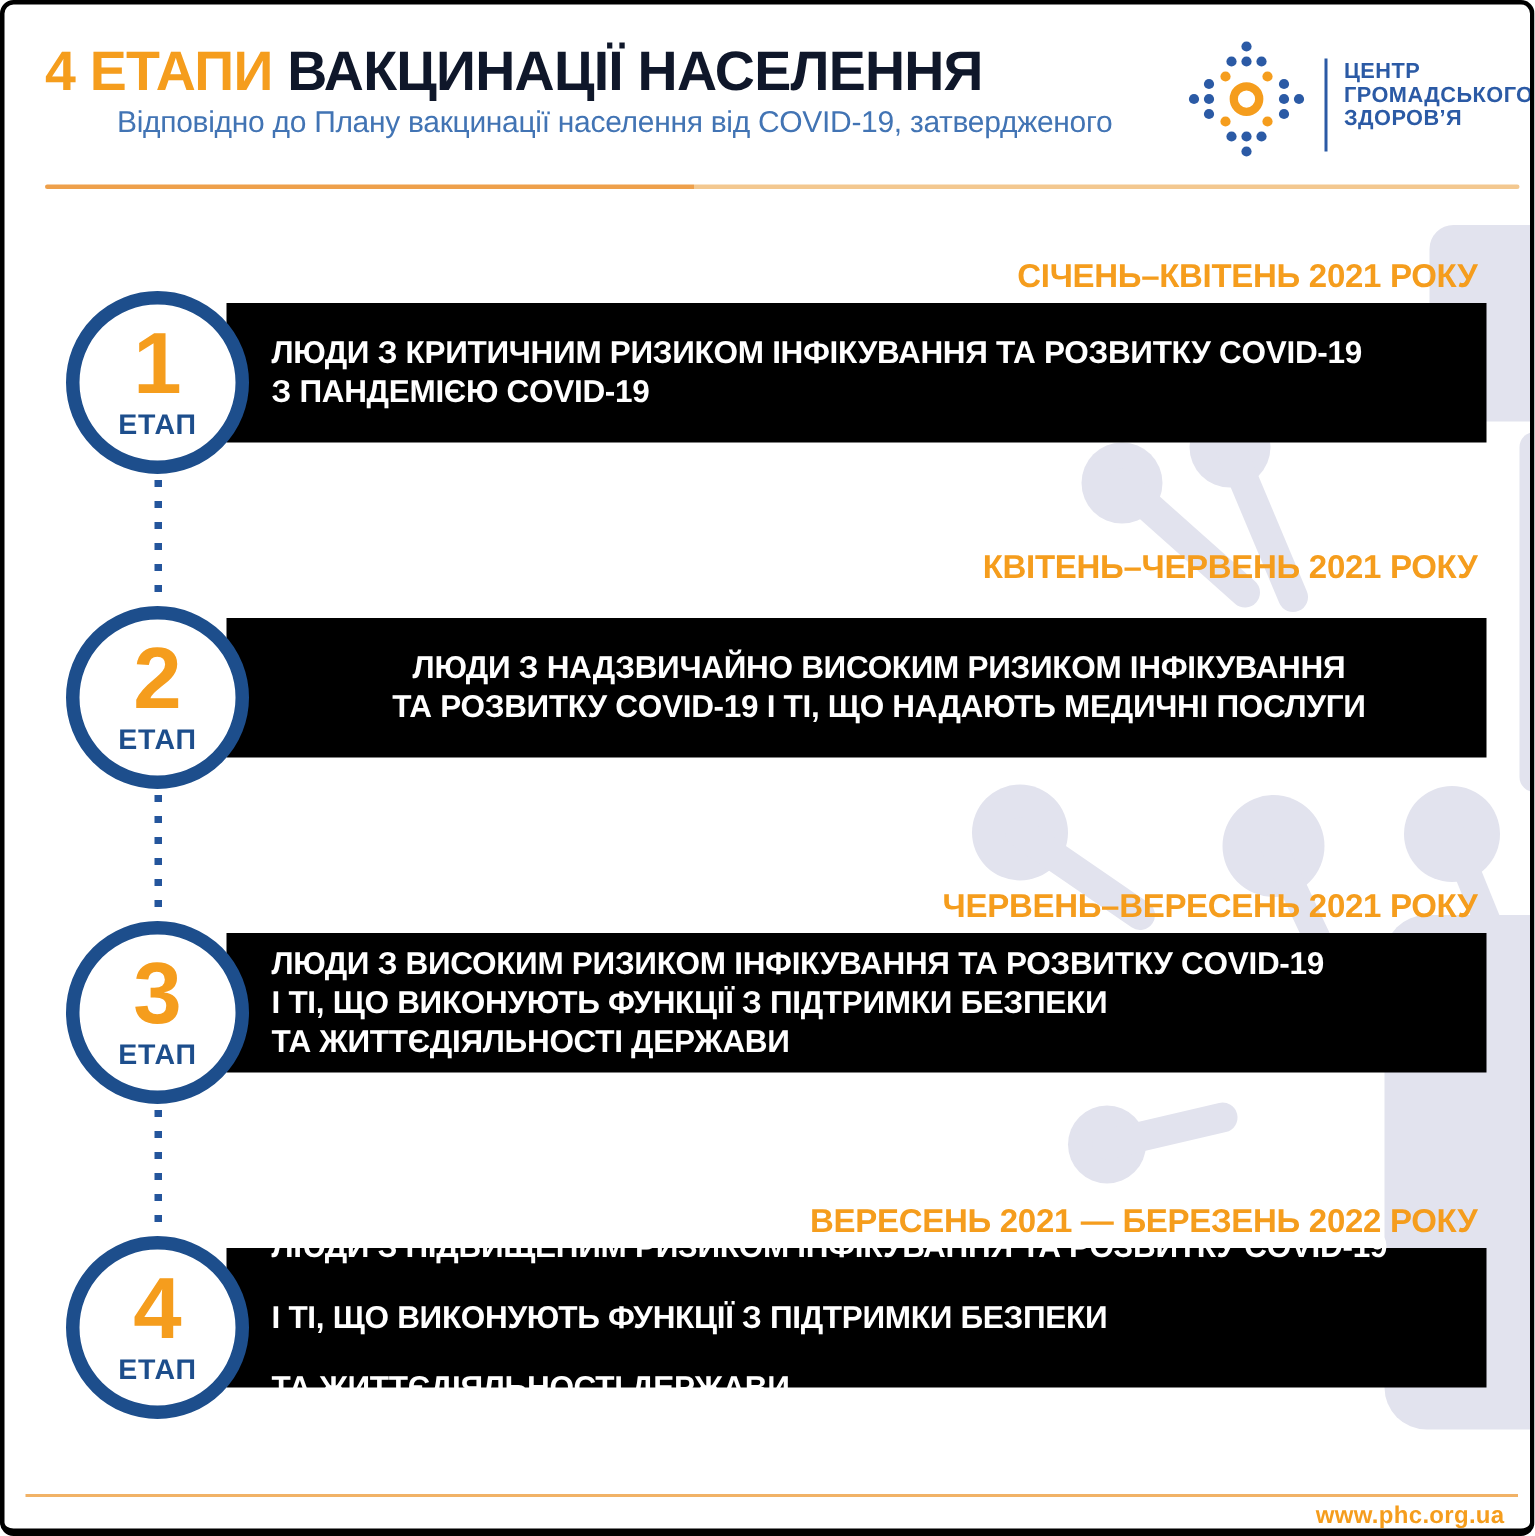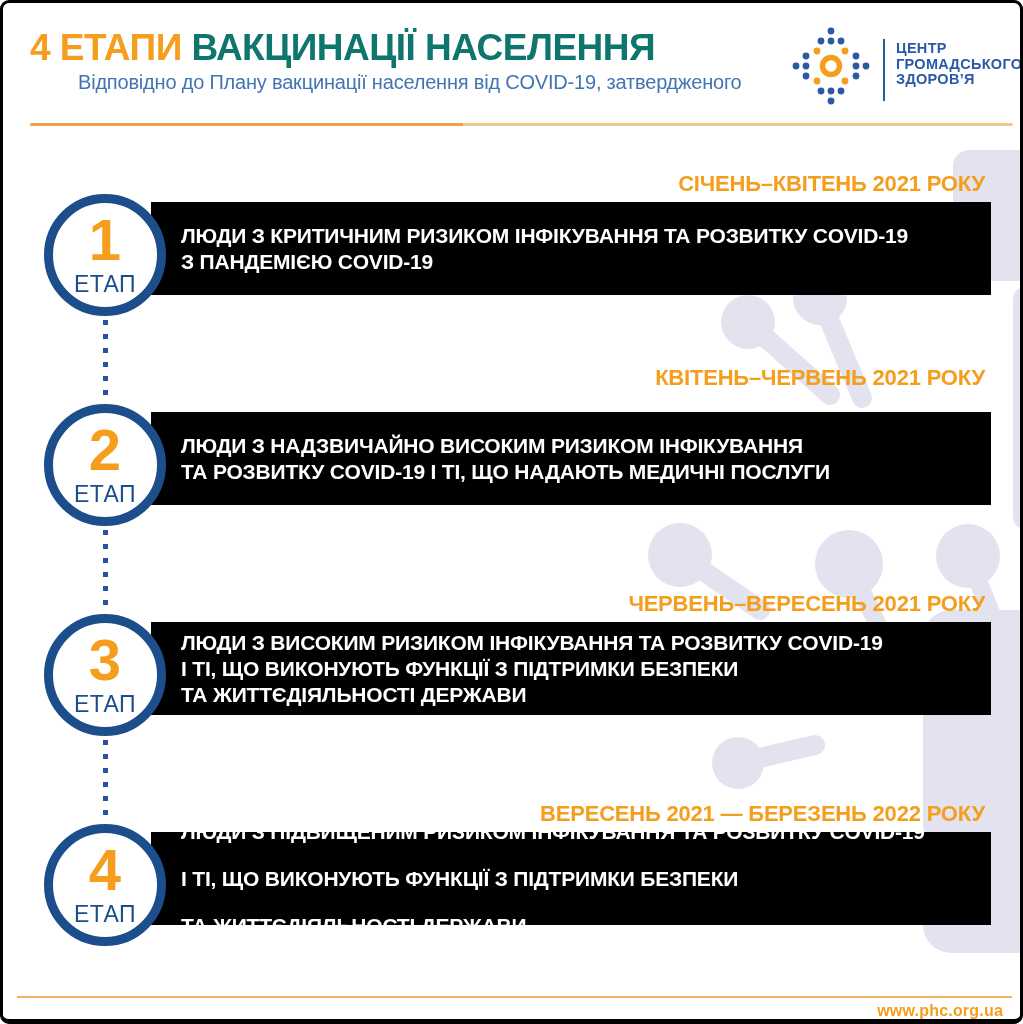--- a/index.html
+++ b/index.html
@@ -28,21 +28,21 @@
 
   .content { position: absolute; inset: 0; z-index: 1; }
 
   
   .title {
     position: absolute; left: 27px; top: 24px;
     font-size: 37px; font-weight: bold; letter-spacing: -0.5px;
     white-space: nowrap;
   }
   .title .accent { color: #f59d1d; }
-  .title .rest   { color: #0f766e; }
+  .title .rest   { color: #0f172a; }
 
   .subtitle {
     position: absolute; left: 28px; top: 66px;
     font-size: 20px; line-height: 26px; color: #4274b4;
     letter-spacing: -0.2px; white-space: nowrap; margin-left: 47px;
   }
 
   .header-divider {
     position: absolute; left: 27px; top: 120px;
     width: 983px; height: 3px;
@@ -80,31 +80,31 @@
     position: absolute; left: 41px;
     width: 122px; height: 122px; border-radius: 50%;
     background: #ffffff; border: 9px solid #1d4e8c;
     display: flex; flex-direction: column; align-items: center; justify-content: center;
     z-index: 2;
   }
   .stage-number {
     font-size: 58px; font-weight: bold; line-height: 0.95; color: #f59d1d;
   }
   .stage-label {
-    font-size: 23px; font-weight: normal; color: #1d4e8c; letter-spacing: 0.5px;
+    font-size: 19px; font-weight: bold; color: #1d4e8c; letter-spacing: 0.5px;
     margin-top: 3px;
   }
   .dotted-connector {
     position: absolute; left: 100px; width: 5px; height: 80px;
     background: repeating-linear-gradient(to bottom, #24559c 0 5px, transparent 5px 14px);
   }
 
   
   .s1 .stage-period { top: 168px; } .s1 .stage-bar { top: 199px; } .s1 .stage-circle { top: 191px; }
-  .s2 .stage-period { top: 362px; margin-left: 20px; } .s2 .stage-bar { top: 409px; } .s2 .stage-circle { top: 401px; }
+  .s2 .stage-period { top: 362px; margin-left: 20px; } .s2 .stage-bar { top: 409px; text-align: center; } .s2 .stage-circle { top: 401px; }
   .s3 .stage-period { top: 588px; } .s3 .stage-bar { top: 619px; } .s3 .stage-circle { top: 611px; }
   .s4 .stage-period { top: 798px; } .s4 .stage-bar { top: 829px; gap: 21px; } .s4 .stage-circle { top: 821px; }
   .c12 { top: 317px; } .c23 { top: 527px; } .c34 { top: 737px; }
 
   
   .footer-divider {
     position: absolute; left: 14px; top: 993px; width: 995px; height: 2px;
     background: #f1b266;
   }
   .footer-url {

